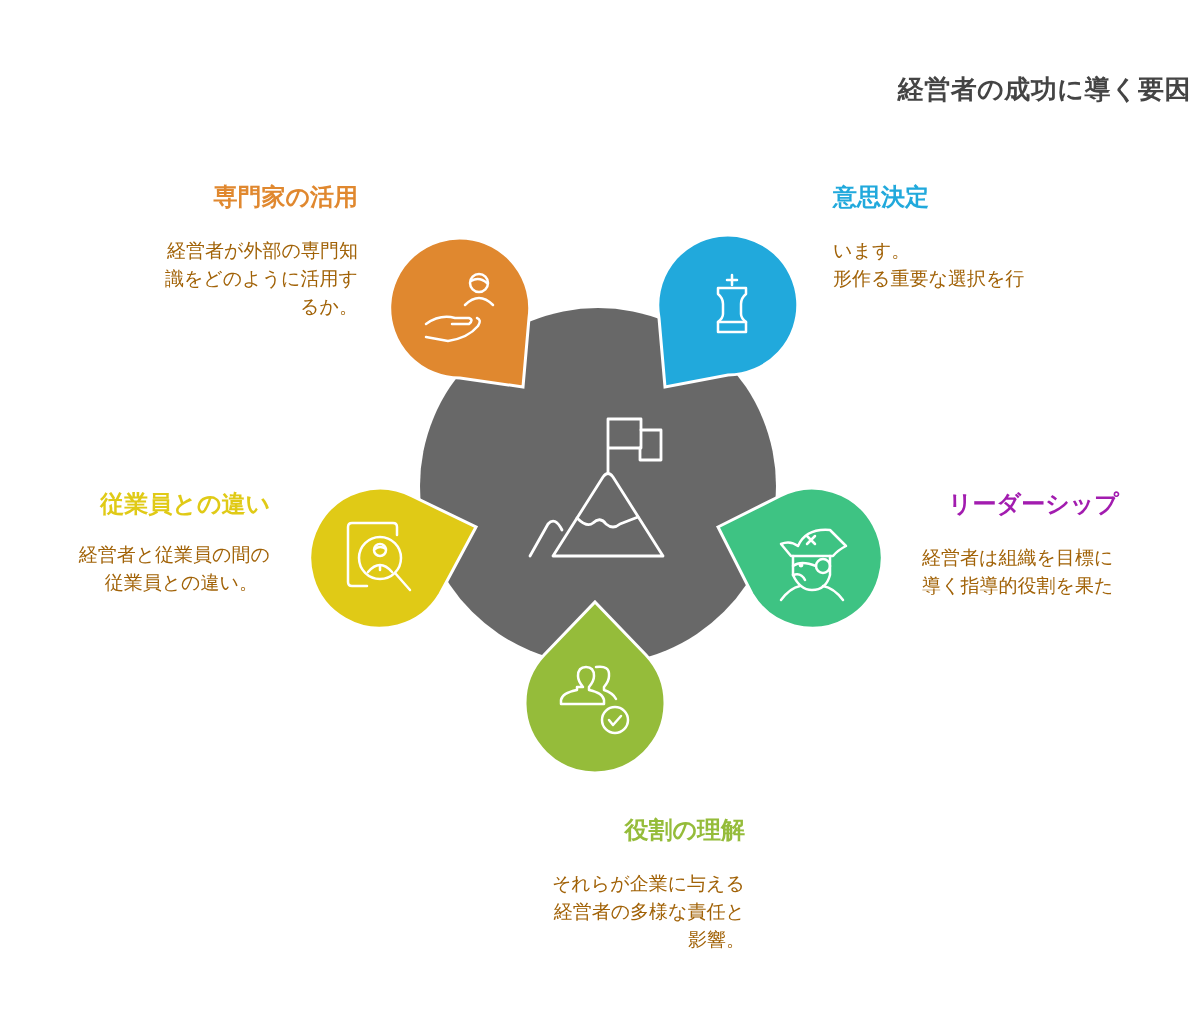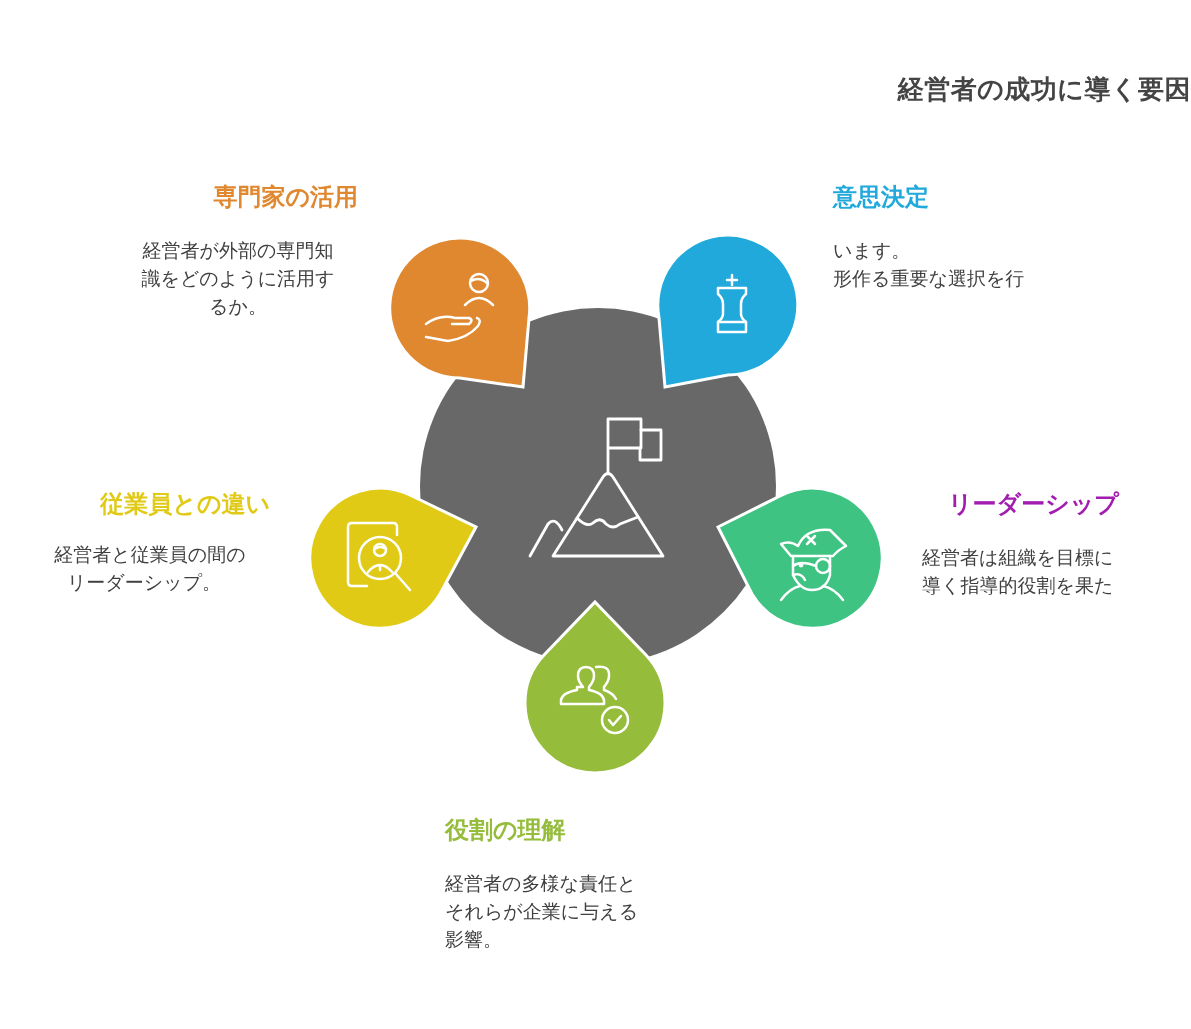--- a/index.html
+++ b/index.html
@@ -1,23 +1,23 @@
 <!DOCTYPE html>
 <html><head>
 <meta charset="utf-8">
 <style>
   html, body { margin:0; padding:0; background:#ffffff; }
   body { width:1191px; height:1029px; position:relative; overflow:hidden;
          font-family: "DejaVu Sans", "Liberation Sans", sans-serif; }
   .title { position:absolute; left:0; width:1191px; top:72px; text-align:right;
            font-size:26px; font-weight:bold; color:#444444; letter-spacing:0.5px; }
   .heading { position:absolute; font-size:24px; font-weight:bold; white-space:nowrap;text-align:center; }
-  .desc { position:absolute; font-size:19px; line-height:28px; color:#404040; }
-  .right-align { text-align:center; }
-  .center-align { text-align:left; }
+  .desc { position:absolute; font-size:19px; line-height:28px; color:#a16207; }
+  .right-align { text-align:right; }
+  .center-align { text-align:right; }
   svg.diagram { position:absolute; left:0; top:0; }
 </style>
 </head>
 <body>
 
 <div class="title">経営者の成功に導く要因</div>
 
 <svg class="diagram" width="1191" height="1029" viewBox="0 0 1191 1029">
 
   <circle cx="598" cy="486" r="178" fill="#686868"></circle>
@@ -97,27 +97,27 @@
 
 <div class="heading" style="left:833px; top:181px; color:#21A9DC;">意思決定</div>
 <div class="desc" style="left:833px; top:236px; width:240px;">
   <div>います。</div>
   <div>形作る重要な選択を行</div>
 </div>
 
 <div class="heading right-align" style="right:921px; top:488px; color:#E0CA16;">従業員との違い</div>
 <div class="desc right-align" style="right:921px; top:540px; width:240px;">
   <div>経営者と従業員の間の</div>
-  <div style="padding-right:12px;">リーダーシップ。</div>
+  <div style="padding-right:12px;">従業員との違い。</div>
 </div>
 
 <div class="heading" style="left:948px; top:488px; color:#a21caf;">リーダーシップ</div>
 <div class="desc" style="left:922px; top:543px; width:240px;">
   <div>経営者は組織を目標に</div>
   <div>導く指導的役割を果た</div>
 </div>
 
 <div class="heading center-align" style="left:445px; width:300px; top:814px; color:#95BC3A;">役割の理解</div>
 <div class="desc center-align" style="left:445px; width:300px; top:869px;">
+  <div>それらが企業に与える</div>
   <div>経営者の多様な責任と</div>
-  <div>それらが企業に与える</div>
   <div>影響。</div>
 </div>
 
 </body></html>

